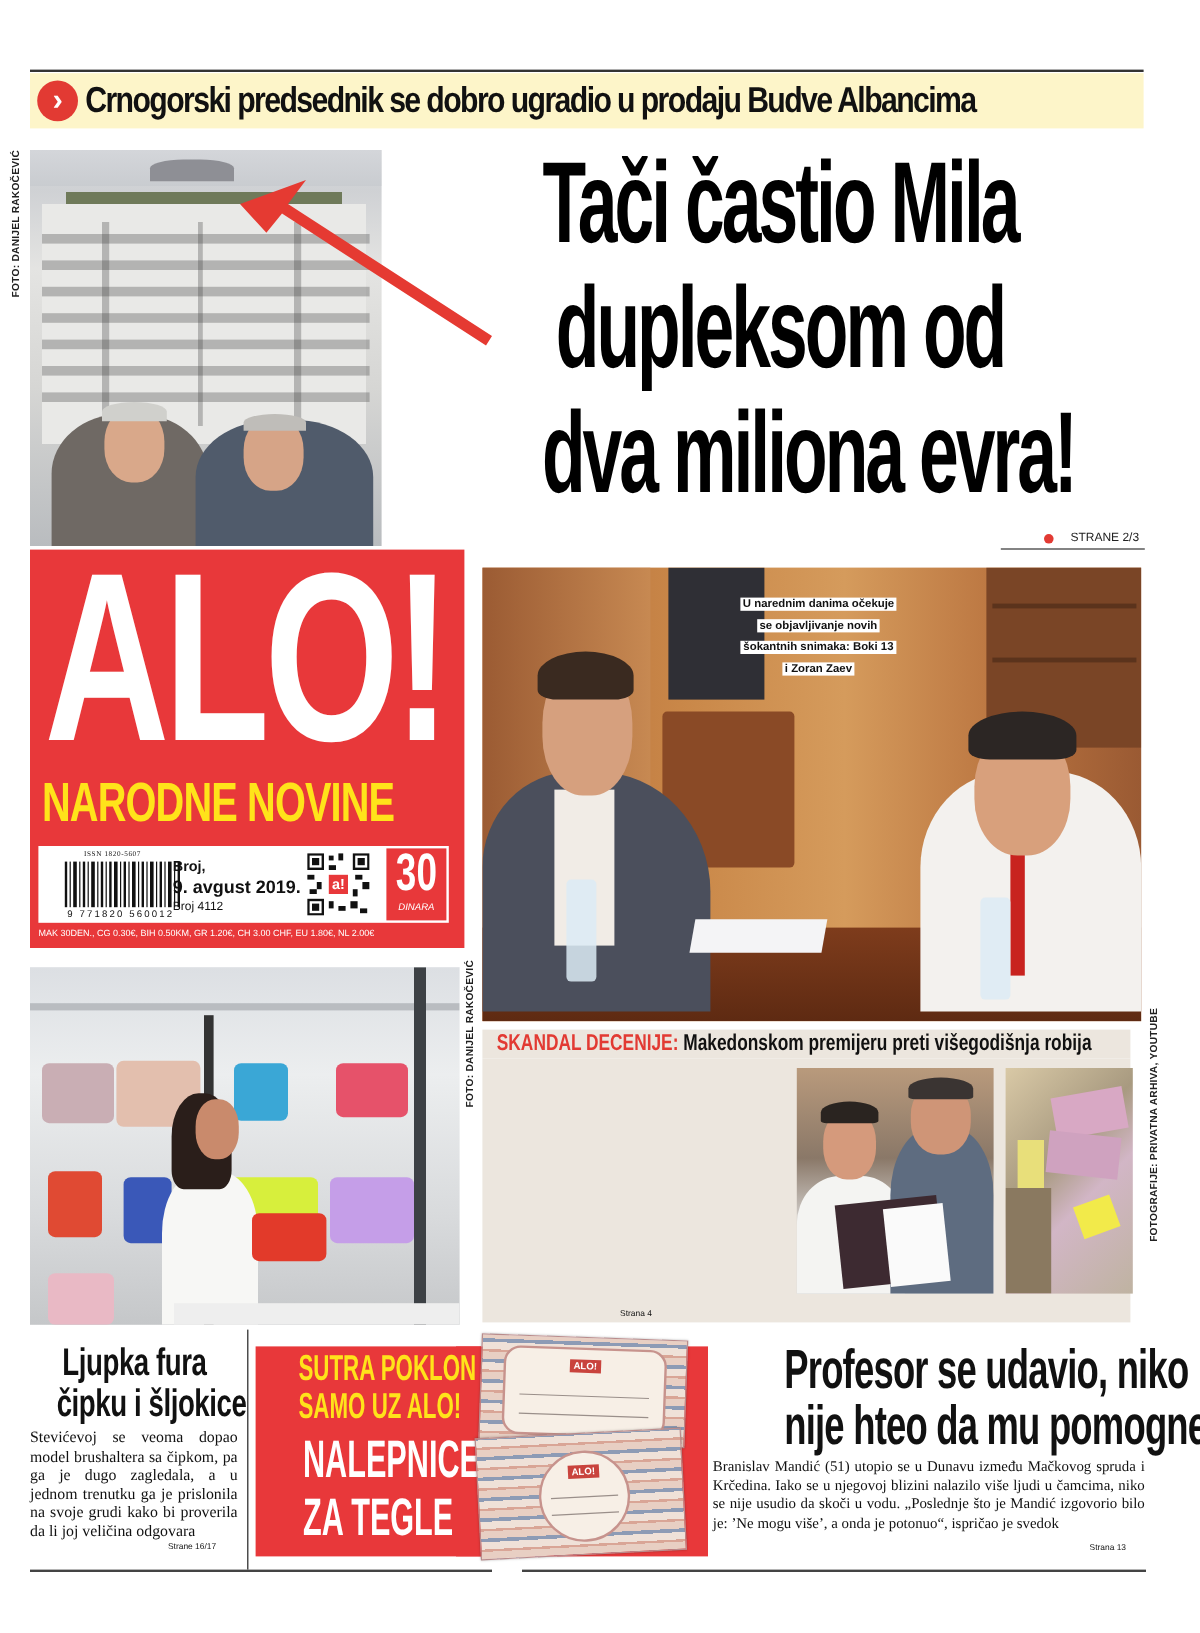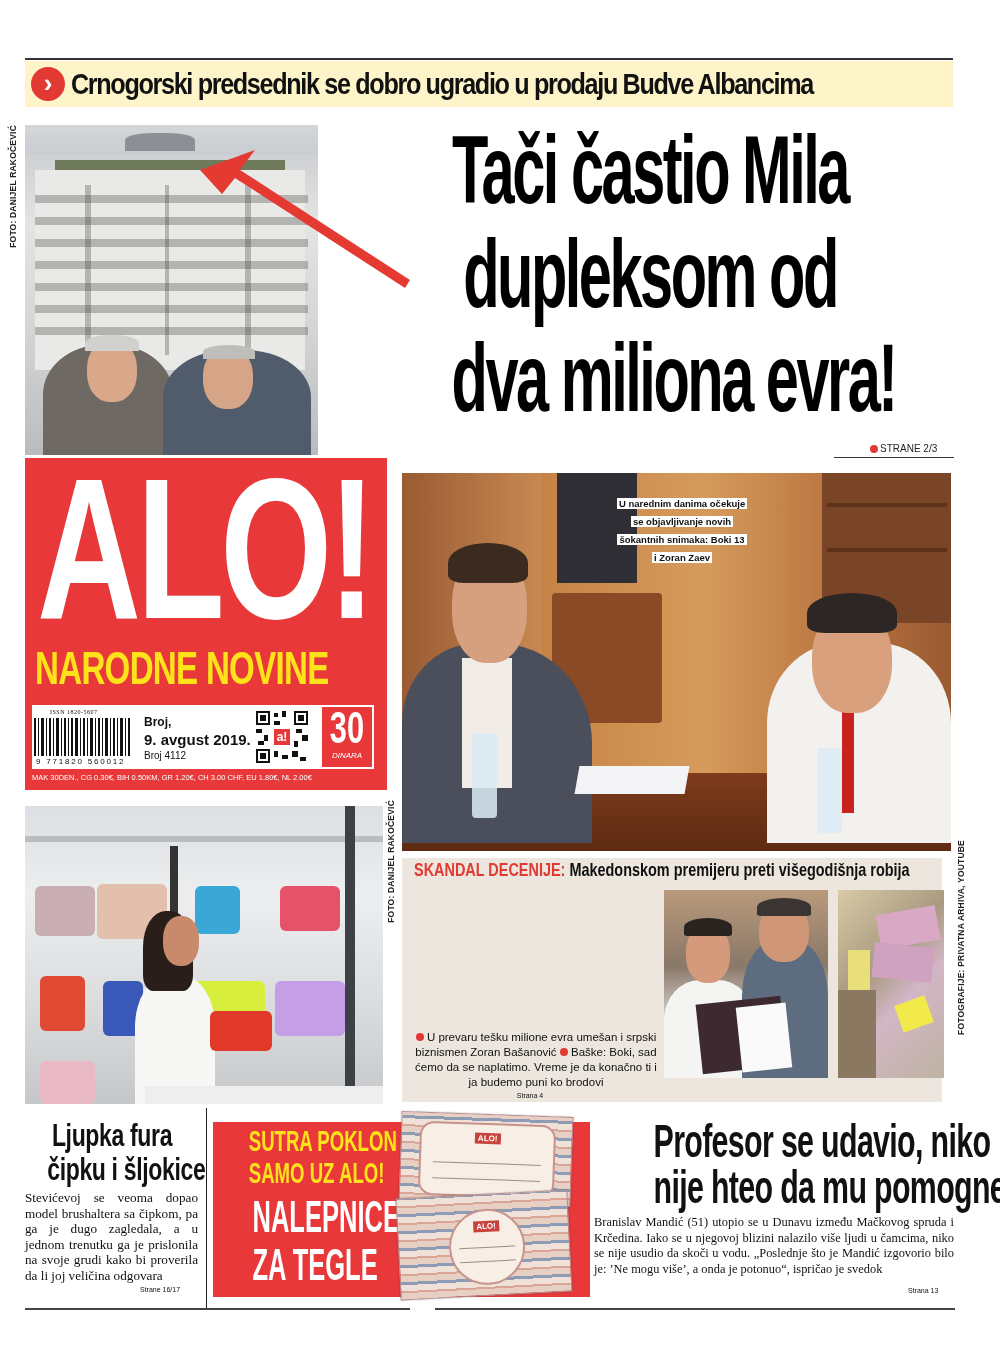--- a/index.html
+++ b/index.html
@@ -18,30 +18,30 @@
   .person { position:absolute; bottom:0; border-radius:45% 45% 0 0; }
   #photo-credit-1 { left:8px; top:125px; width:14px; height:120px; }
   .vert-credit { writing-mode:vertical-rl; transform:rotate(180deg); font-size:8.5px; font-weight:bold; letter-spacing:0.2px; white-space:nowrap; color:#222; }
 
   
   #red-arrow { left:200px; top:150px; width:210px; height:140px; }
 
   
   #headline { left:330px; top:118px; width:640px; text-align:center; font-weight:bold; font-size:96px; line-height:104px; letter-spacing:-4px; color:#000; }
   #headline .line { display:block; white-space:nowrap; transform:scaleX(0.62); transform-origin:center; }
-  #strane23 { left:870px; top:443px; font-size:10px; color:#222; display:flex; align-items:center; gap:2px; }
+  #strane23 { left:870px; top:443px; font-size:10px; color:#222; display:flex; align-items:center; gap:14px; }
   .dot-arrow { display:inline-block; width:8px; height:8px; border-radius:50%; background:#e23a33; }
   #strane23-rule { left:834px; top:457px; width:120px; height:1px; background:#333; }
 
   
   #masthead { left:25px; top:458px; width:362px; height:332px; background:#e8383a; }
   #logo { left:12px; top:6px; width:340px; height:170px; color:#fff; font-weight:bold; font-size:200px; line-height:170px; letter-spacing:-6px; white-space:nowrap; transform:scaleX(0.72); transform-origin:left top; }
   #subtitle { left:10px; top:186px; color:#ffe31a; font-weight:bold; font-size:46px; line-height:48px; letter-spacing:-1px; white-space:nowrap; transform:scaleX(0.72); transform-origin:left top; }
   #infobox { left:7px; top:247px; width:342px; height:64px; background:#fff; }
-  #barcode { left:2px; top:3px; width:100px; height:58px; }
+  #barcode { left:22px; top:3px; width:100px; height:58px; }
   #issn { left:16px; top:1px; font-size:6px; font-family:"Liberation Serif", serif; letter-spacing:0.5px; }
   .bar { position:absolute; top:10px; bottom:10px; background:#111; }
   #barcode-num { left:2px; bottom:0px; font-size:8px; letter-spacing:1.8px; }
   #date-day { left:112px; top:10px; font-size:12px; font-weight:bold; }
   #date-full { left:112px; top:26px; font-size:15px; font-weight:bold; }
   #issue-no { left:112px; top:45px; font-size:10px; }
   #qr { left:224px; top:6px; width:52px; height:52px; background:#fff; }
   #price-box { left:290px; top:2px; width:50px; height:60px; background:#e8383a; color:#fff; text-align:center; }
   #price-num { top:-2px; left:0; right:0; font-weight:bold; font-size:44px; line-height:46px; transform:scaleX(0.7); }
   #price-cur { top:44px; left:0; right:0; font-size:8px;font-style:italic; }
@@ -249,26 +249,20 @@
 </div>
 
 <div id="skandal" class="abs">
   <div class="wrap">
     <span class="kicker">SKANDAL DECENIJE:</span>
     <span>Makedonskom premijeru preti višegodišnja robija</span>
   </div>
 </div>
 
 <div id="story2" class="abs">
-  <div id="s2-deck" class="abs">
-    <span class="dot-arrow"></span>
-    <span>U prevaru tešku milione evra umešan i srpski biznismen Zoran Bašanović</span>
-    <span class="dot-arrow"></span>
-    <span>Baške: Boki, sad ćemo da se naplatimo. Vreme je da konačno ti i ja budemo puni ko brodovi</span>
-  </div>
   <div id="s2-page" class="abs">Strana 4</div>
   <div id="s2-photo1" class="abs">
     <div style="position:absolute;left:0;top:90px;width:90px;height:100px;background:#f4f4f2;border-radius:40% 40% 0 0;"></div>
     <div style="position:absolute;left:22px;top:35px;width:44px;height:58px;background:#d59a7c;border-radius:45%;"></div>
     <div style="position:absolute;left:20px;top:28px;width:48px;height:18px;background:#2a2420;border-radius:50% 50% 10% 10%;"></div>
     <div style="position:absolute;left:78px;top:50px;width:86px;height:140px;background:#5e6c80;border-radius:40% 40% 0 0;"></div>
     <div style="position:absolute;left:95px;top:12px;width:50px;height:60px;background:#cf9577;border-radius:45%;"></div>
     <div style="position:absolute;left:93px;top:8px;width:54px;height:18px;background:#3a3432;border-radius:50% 50% 10% 10%;"></div>
     <div style="position:absolute;left:35px;top:110px;width:85px;height:70px;background:#3d2a31;transform:rotate(-6deg);"></div>
     <div style="position:absolute;left:75px;top:115px;width:50px;height:65px;background:#fafafa;transform:rotate(-6deg);"></div>

